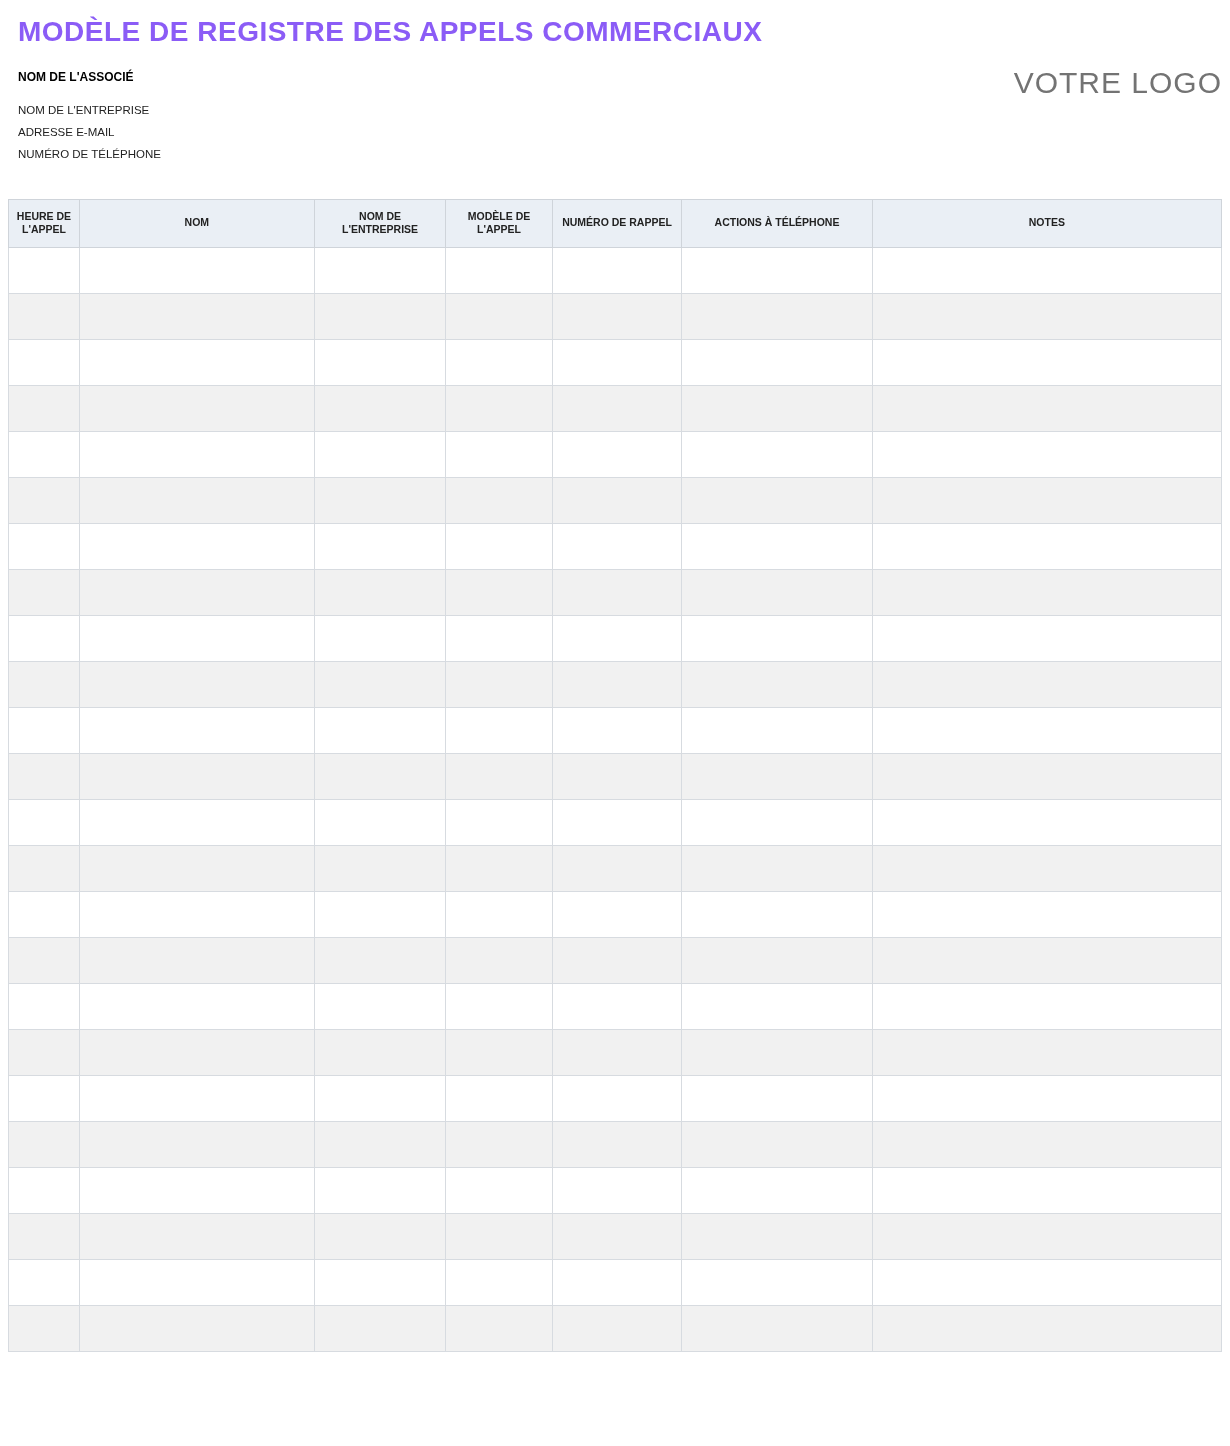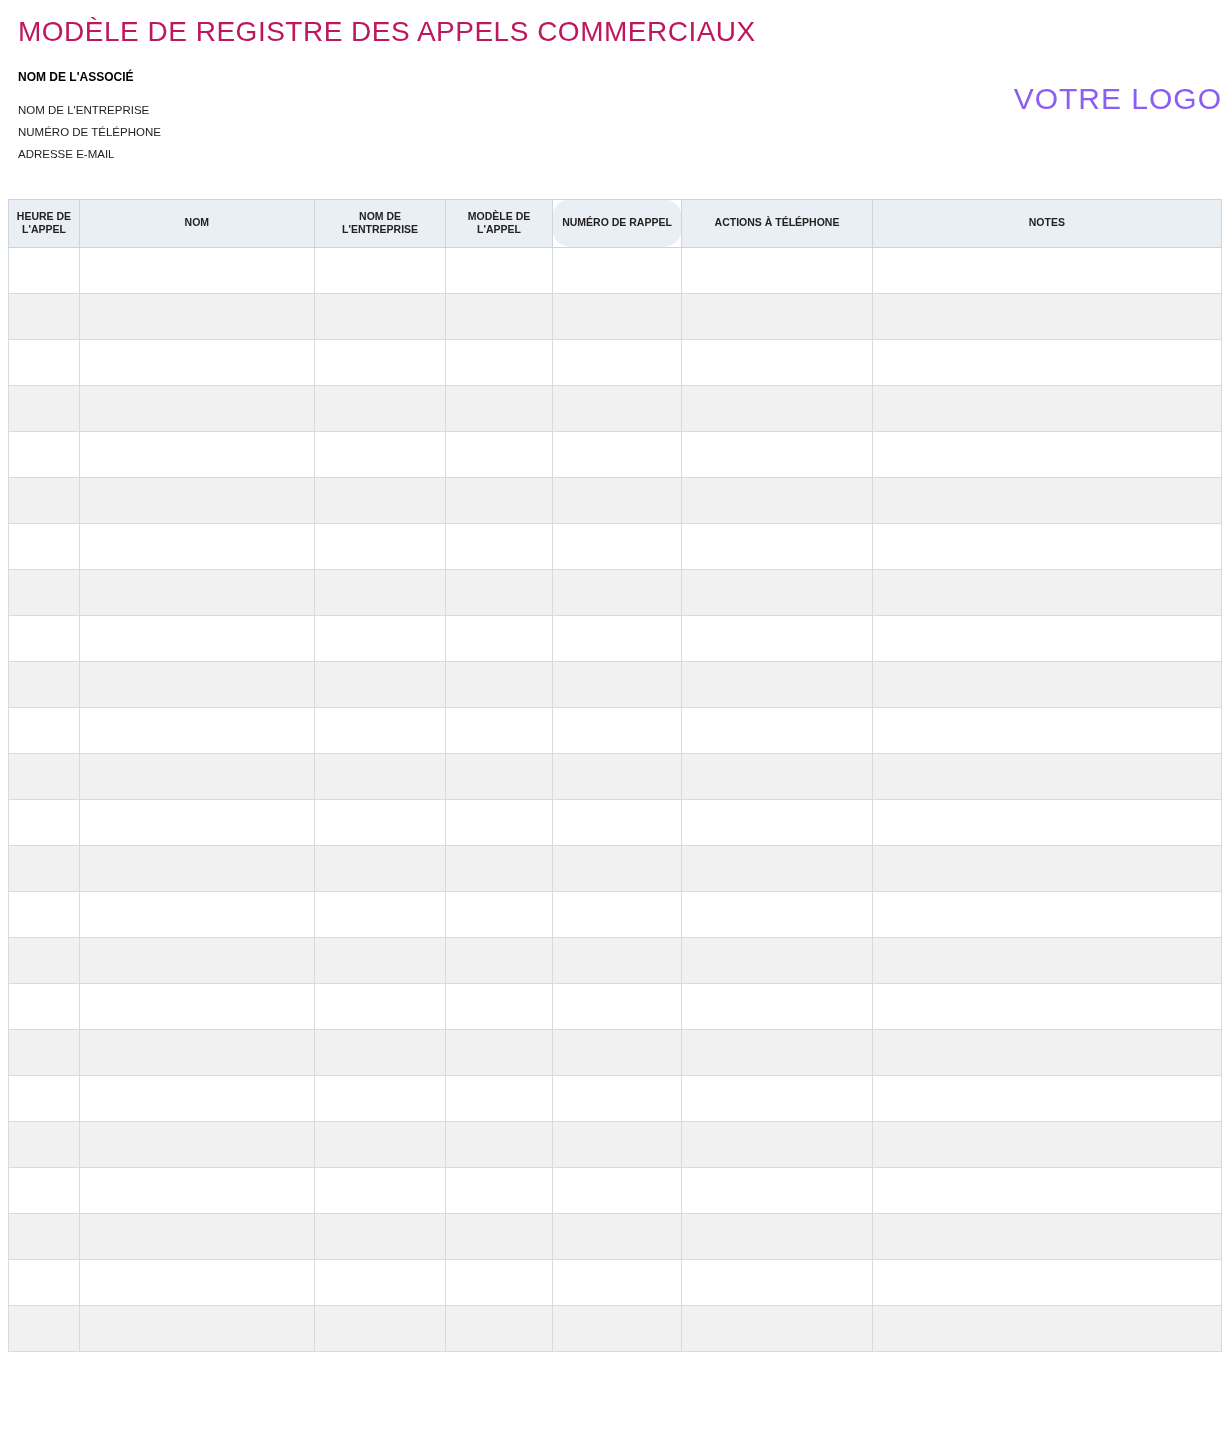--- a/index.html
+++ b/index.html
@@ -7,22 +7,22 @@
       margin: 0;
       padding: 0;
     }
     body {
       font-family: "Segoe UI", Arial, sans-serif;
       background: #ffffff;
       width: 1230px;
       padding: 12px 8px;
     }
     .page-title {
-      color: #be185d;
-      font-weight: 400;
+      color: #8b5cf6;
+      font-weight: 700;
       font-size: 28px;
       letter-spacing: 0.5px;
       margin: 4px 0 16px 10px;
     }
     .header-block {
       position: relative;
       padding: 6px 10px 10px 10px;
     }
     .associate-name {
       font-weight: 700;
@@ -31,24 +31,24 @@
       margin-bottom: 16px;
     }
     .meta-line {
       font-size: 11.5px;
       color: #222;
       line-height: 1.9;
     }
     .logo-placeholder {
       position: absolute;
       right: 0;
-      top: 18px;
+      top: 2px;
       font-size: 30px;
       font-weight: 400;
-      color: #8b5cf6;
+      color: #737373;
       letter-spacing: 1px;
     }
     table.call-log {
       width: 100%;
       border-collapse: collapse;
       margin-top: 23px;
       table-layout: fixed;
     }
     table.call-log th {
       background: #eaeff5;
@@ -67,34 +67,34 @@
       background: #ffffff;
     }
     table.call-log tr:nth-child(even) td {
       background: #f1f1f1;
     }
     
     .col-time   { width: 70px; }
     .col-name   { width: 232px; }
     .col-company{ width: 130px; }
     .col-dur    { width: 105px; }
-    .col-recall { width: 128px; border-radius: 19px; }
+    .col-recall { width: 128px; }
     .col-actions{ width: 188px; }
     .col-notes  { width: 345px; }
   </style>
 </head>
 <body>
 
 <div class="page-title">MODÈLE DE REGISTRE DES APPELS COMMERCIAUX</div>
 
 <div class="header-block">
   <div class="associate-name">NOM DE L'ASSOCIÉ</div>
   <div class="meta-line">NOM DE L'ENTREPRISE</div>
+  <div class="meta-line">ADRESSE E-MAIL</div>
   <div class="meta-line">NUMÉRO DE TÉLÉPHONE</div>
-  <div class="meta-line">ADRESSE E-MAIL</div>
   <div class="logo-placeholder">VOTRE LOGO</div>
 </div>
 
 <table class="call-log">
   <thead>
     <tr>
       <th class="col-time">HEURE DE L'APPEL</th>
       <th class="col-name">NOM</th>
       <th class="col-company">NOM DE L'ENTREPRISE</th>
       <th class="col-dur">MODÈLE DE L'APPEL</th>

